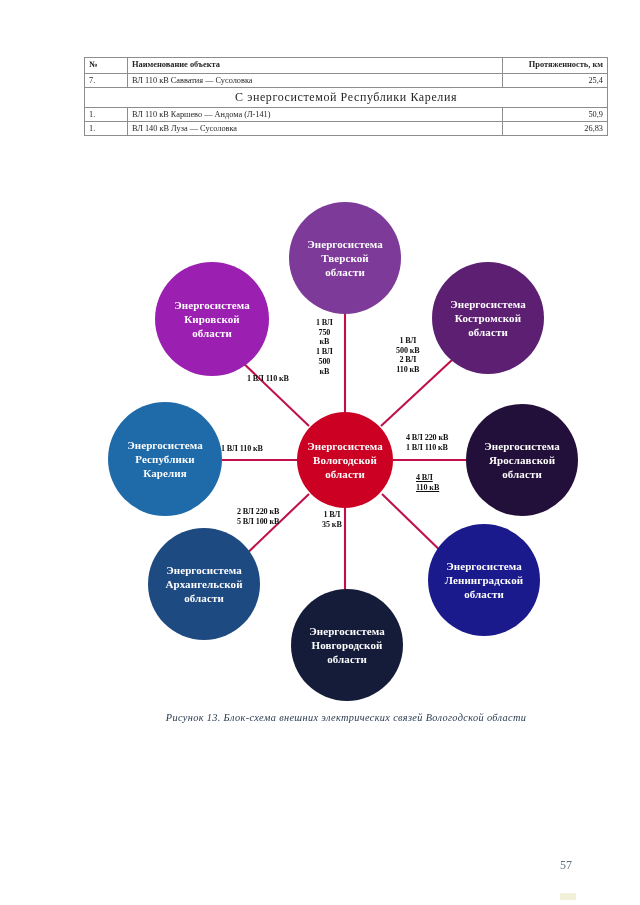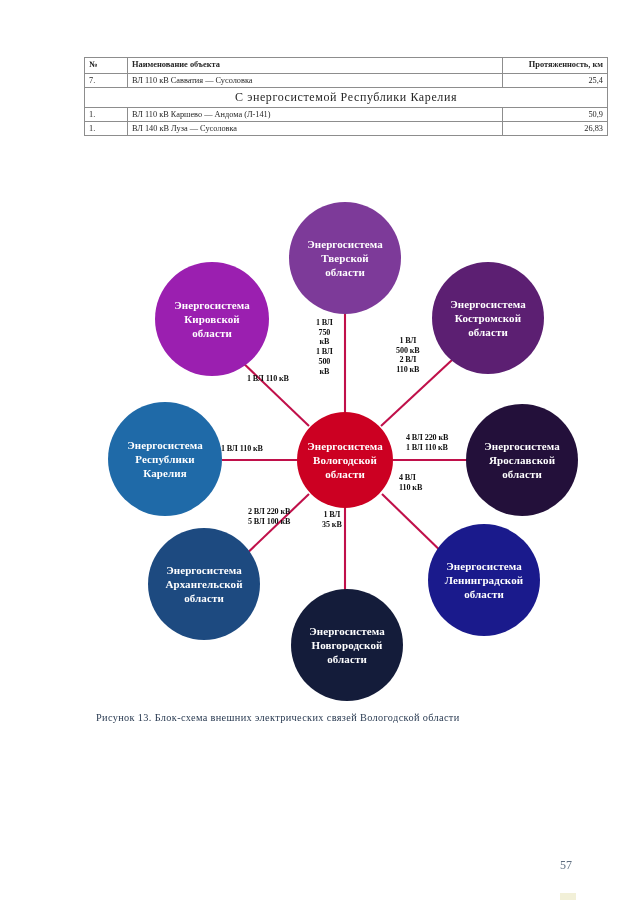--- a/index.html
+++ b/index.html
@@ -90,23 +90,25 @@
     letter-spacing: -0.1px;
   }
   .edge-label.center { text-align: center; }
 
   
   .caption {
     position: absolute;
     left: 96px;
     top: 712px;
     width: 500px;
+    font-style: italic;
     font-size: 10.3px;
     color: #2a3b52;
     letter-spacing: 0.35px;
+    text-align: center;
   }
 
   
   .page-number {
     position: absolute;
     left: 560px;
     top: 858px;
     font-size: 12px;
     color: #5e6e80;
   }
@@ -256,31 +258,31 @@
     <div>500 кВ</div>
     <div>2 ВЛ</div>
     <div>110 кВ</div>
   </div>
 
   <div class="edge-label" style="left:406px; top:253px;">
     <div>4 ВЛ 220 кВ</div>
     <div>1 ВЛ 110 кВ</div>
   </div>
 
-  <div class="edge-label" style="left:399px; top:293px;">
+  <div class="edge-label" style="left:416px; top:293px;text-decoration:underline;">
     <div>4 ВЛ</div>
     <div>110 кВ</div>
   </div>
 
   <div class="edge-label center" style="left:322px; top:330px;">
     <div>1 ВЛ</div>
     <div>35 кВ</div>
   </div>
 
-  <div class="edge-label" style="left:248px; top:327px;">
+  <div class="edge-label" style="left:237px; top:327px;">
     <div>2 ВЛ 220 кВ</div>
     <div>5 ВЛ 100 кВ</div>
   </div>
 
   <div class="edge-label" style="left:221px; top:264px;">
     <div>1 ВЛ 110 кВ</div>
   </div>
 
   <div class="edge-label" style="left:247px; top:194px;">
     <div>1 ВЛ 110 кВ</div>

